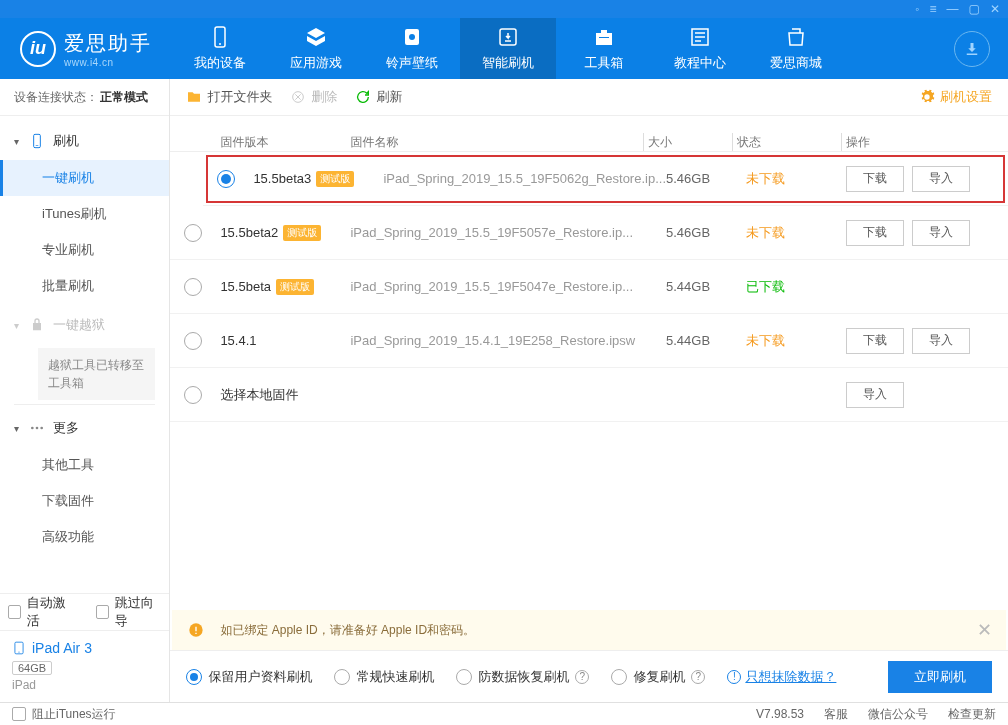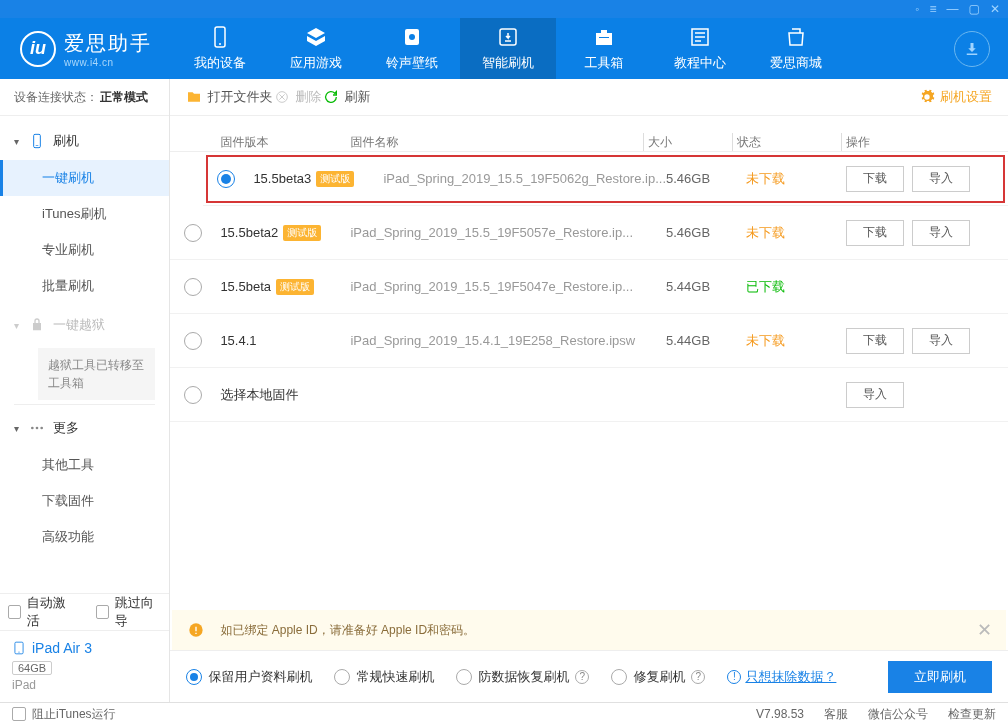--- a/index.html
+++ b/index.html
@@ -43,21 +43,21 @@
     .sf-row1 { height: 36px; display: flex; align-items: center; padding: 0 8px; gap: 6px; }
     .cbx { width: 14px; height: 14px; border: 1px solid #aaa; border-radius: 2px; cursor: pointer; }
     .device { padding: 8px 12px 10px; border-top: 1px solid #eee; }
     .device-name { color: #1982e6; font-size: 14px; display: flex; align-items: center; gap: 6px; }
     .device-name svg { width: 14px; height: 18px; fill: #1982e6; }
     .device-cap { display: inline-block; border: 1px solid #ccc; padding: 0 5px; font-size: 11px; margin-top: 4px; color: #666; border-radius: 2px; }
     .device-type { color: #999; font-size: 12px; margin-top: 3px; }
     
     
     .main { flex: 1; display: flex; flex-direction: column; }
-    .toolbar { height: 37px; display: flex; align-items: center; padding: 0 16px; border-bottom: 1px solid #eee; gap: 2px; }
+    .toolbar { height: 37px; display: flex; align-items: center; padding: 0 16px; border-bottom: 1px solid #eee; gap: 18px; }
     .tb-item { display: flex; align-items: center; gap: 5px; cursor: pointer; color: #555; font-size: 13px; }
     .tb-item.disabled { color: #bbb; }
     .tb-ico { width: 16px; height: 16px; }
     .tb-spacer { flex: 1; }
     .tb-settings { color: #f5a623; display: flex; align-items: center; gap: 5px; cursor: pointer; }
     .tb-settings svg { width: 16px; height: 16px; fill: #f5a623; }
     
     .thead { height: 36px; display: flex; align-items: flex-end; padding: 0 14px; font-size: 12px; color: #777; border-bottom: 1px solid #eee; }
     .col-radio { width: 36px; }
     .col-ver { width: 130px; }

